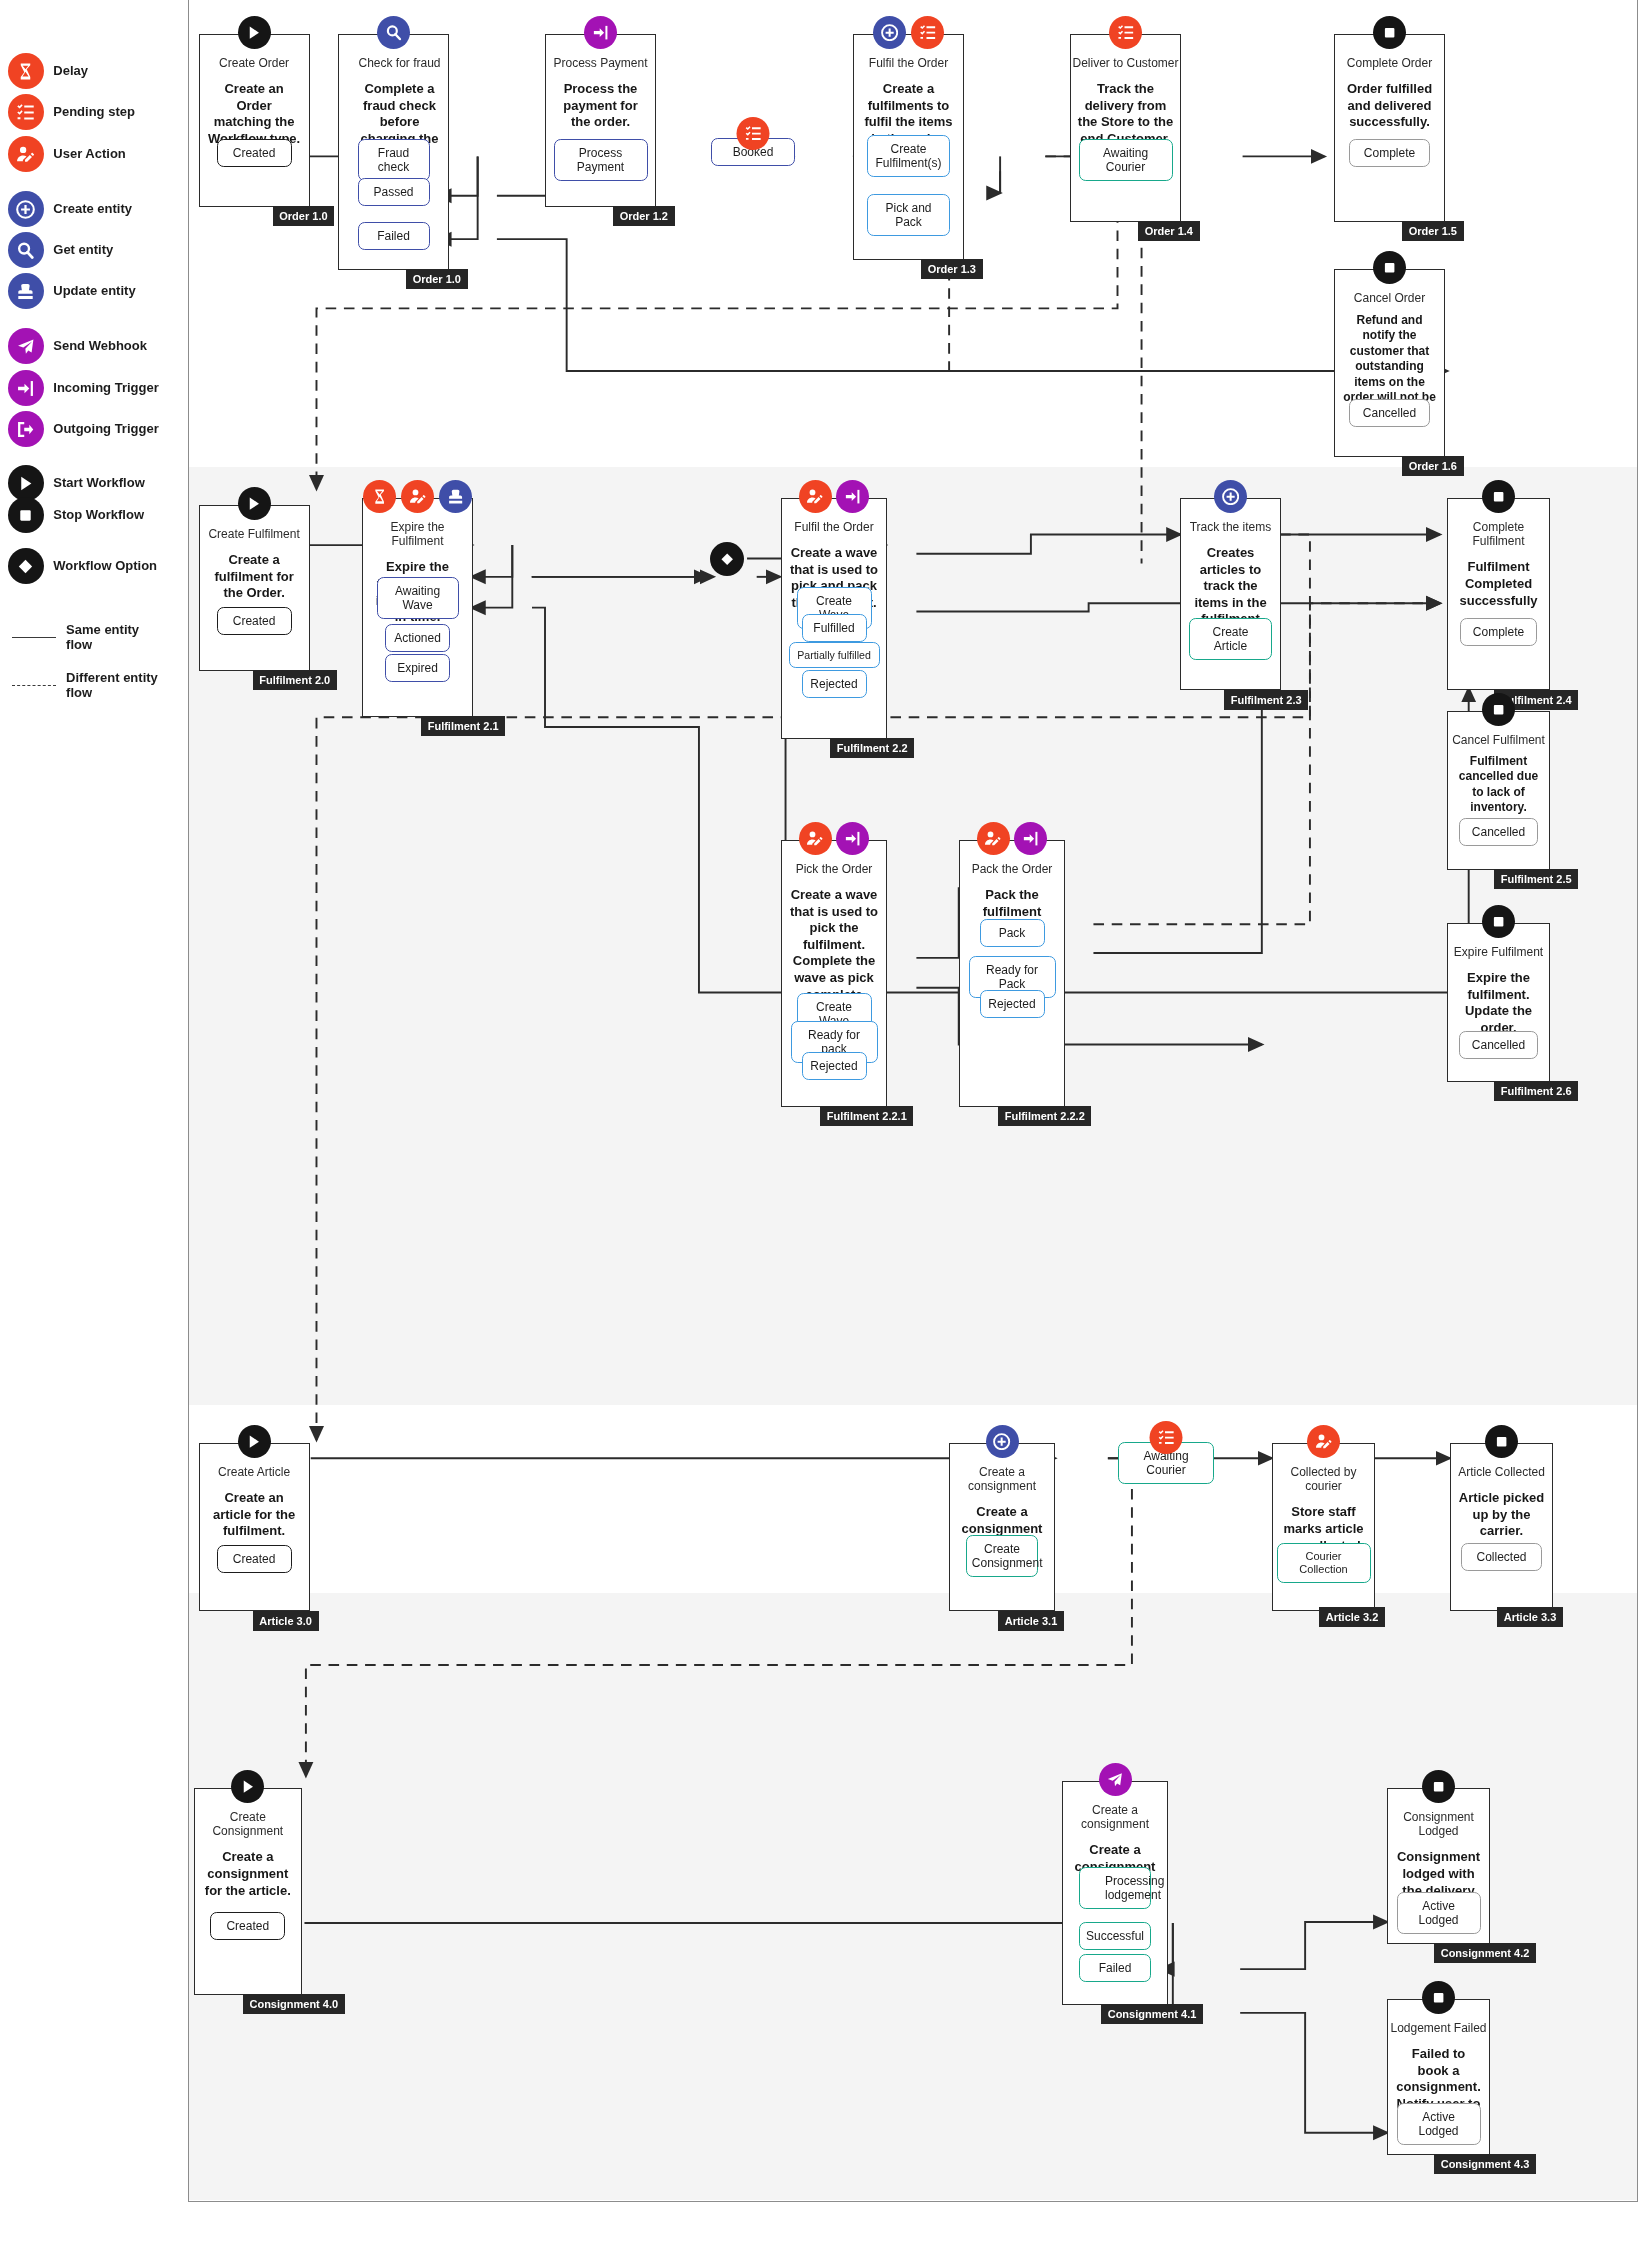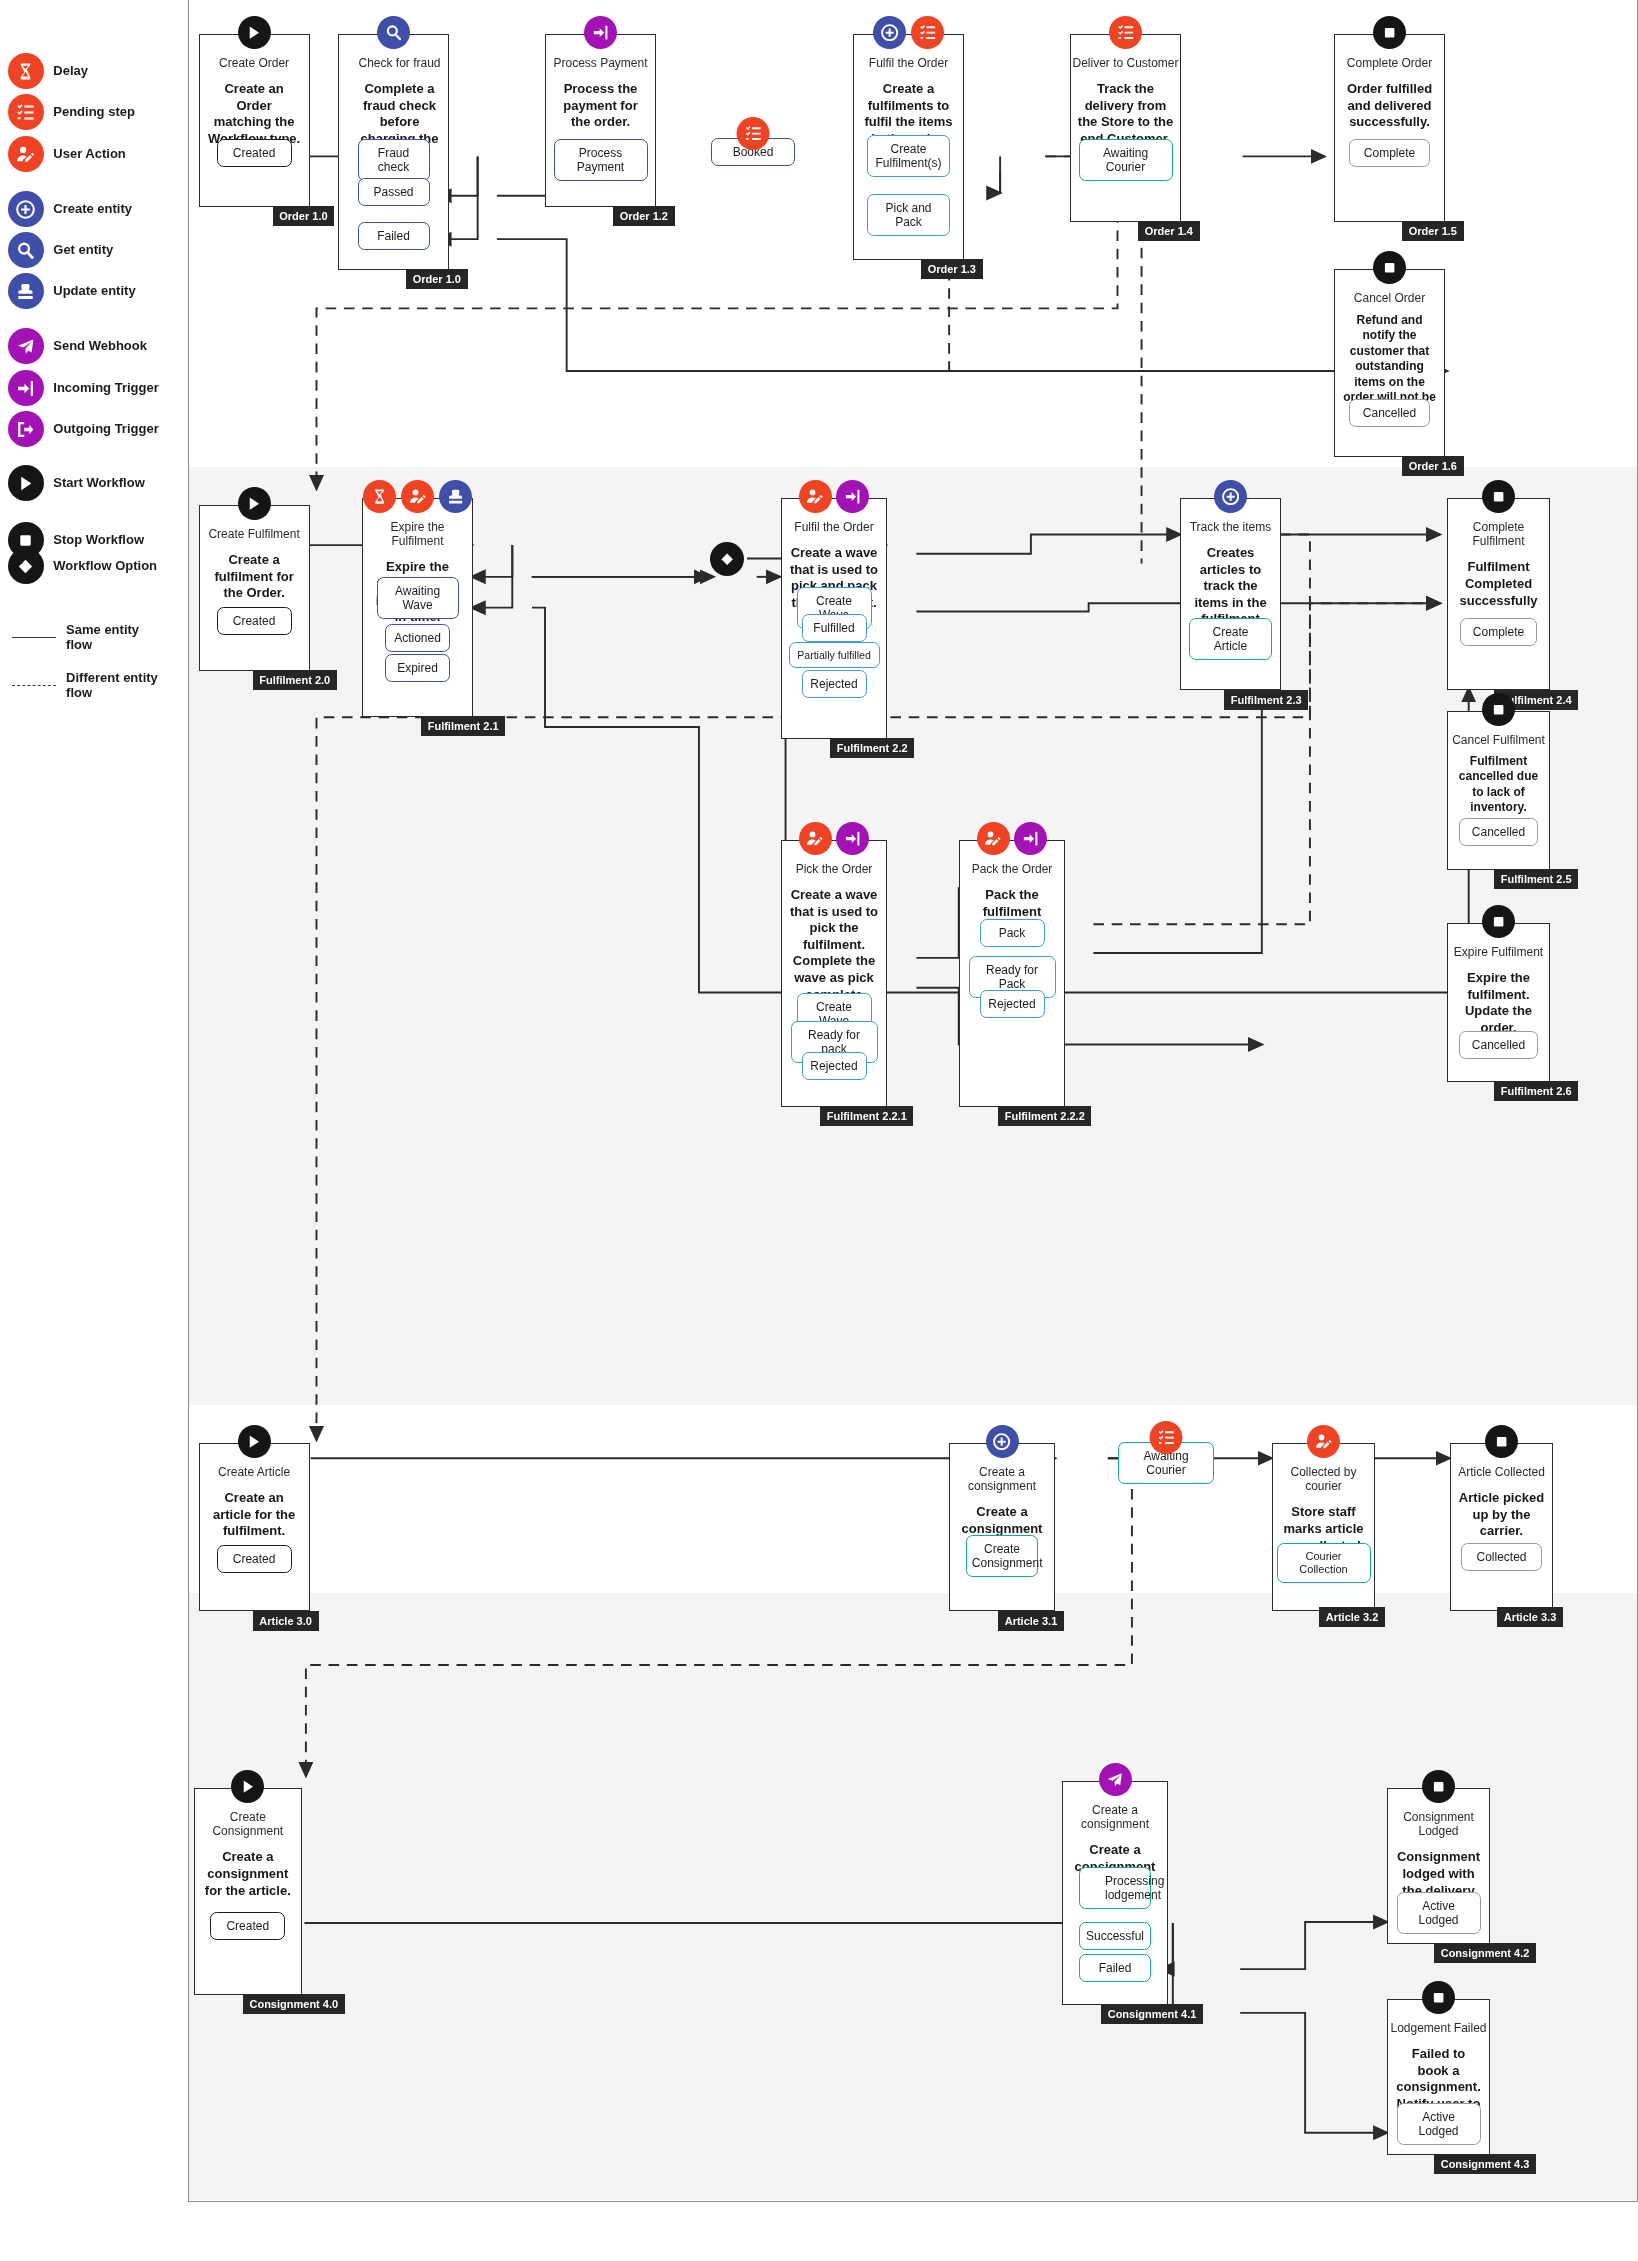--- a/index.html
+++ b/index.html
@@ -147,21 +147,21 @@
 
     <div class="legend-item" style="left:7.7px;top:465px;">
       <span class="legend-ico" style="background:#151515">
         <svg viewBox="0 0 24 24" fill="#fff">
             <path d="M6.6 3.4L19.4 12 6.6 20.6z"></path>
           </svg>
       </span>
       <span class="legend-label">Start Workflow</span>
     </div>
 
-    <div class="legend-item" style="left:7.7px;top:522px;">
+    <div class="legend-item" style="left:7.7px;top:497px;">
       <span class="legend-ico" style="background:#151515">
         <svg viewBox="0 0 24 24" fill="#fff">
             <rect x="5.4" y="5.4" width="13.2" height="13.2" rx="1.4"></rect>
           </svg>
       </span>
       <span class="legend-label">Stop Workflow</span>
     </div>
 
     <div class="legend-item" style="left:7.7px;top:548px;">
       <span class="legend-ico" style="background:#151515">

